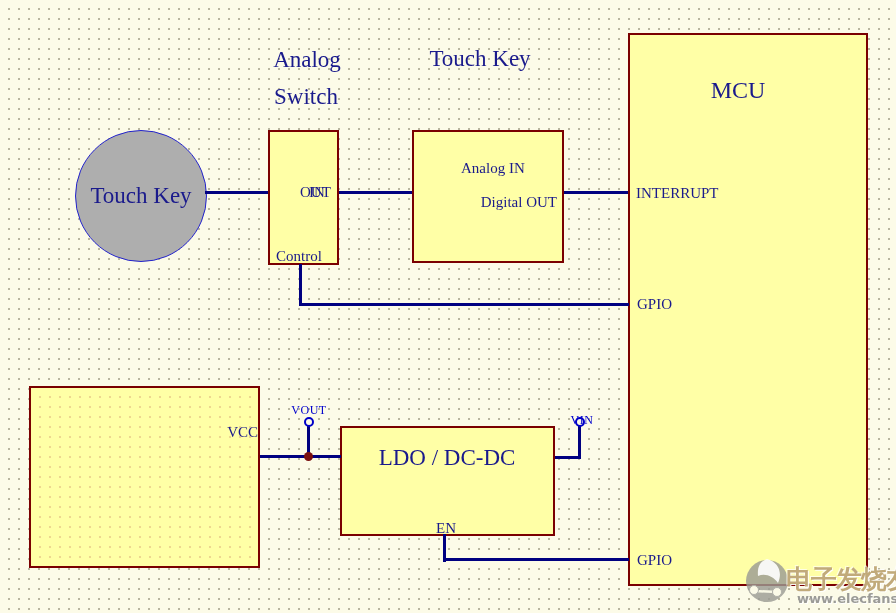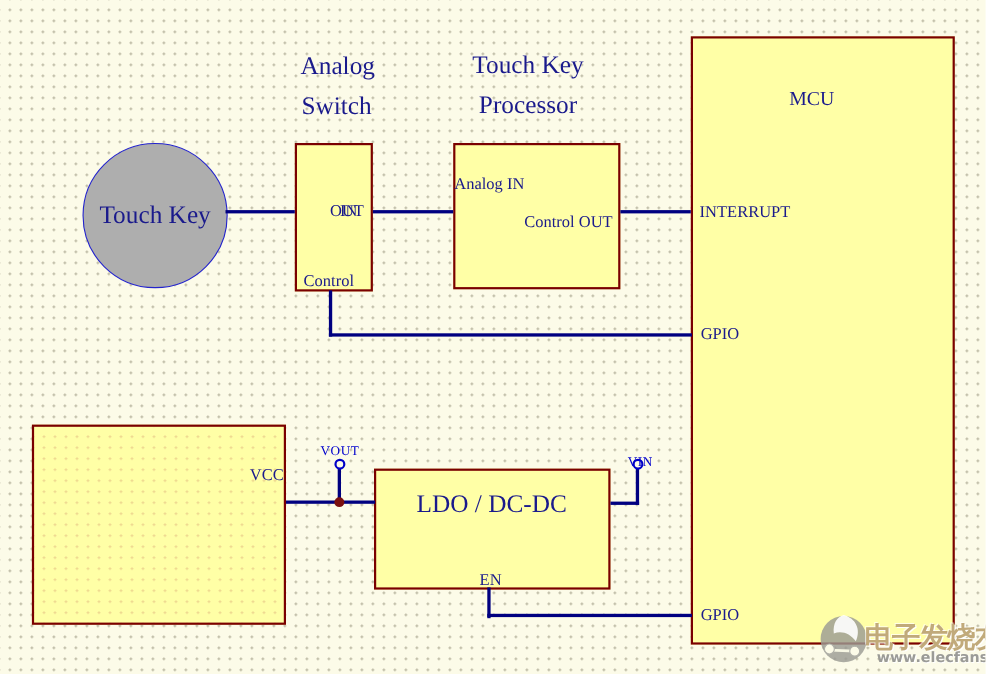--- a/index.html
+++ b/index.html
@@ -36,21 +36,21 @@
   }
   .junction{
     position:absolute; width:9px; height:9px; border-radius:50%; background:#7A1010;
   }
   #touch-key-circle{
     position:absolute; left:75px; top:130px; width:130px; height:130px;
     border-radius:50%; background:#AEAEAE; border:1px solid #2323CC;
     display:flex; align-items:center; justify-content:center;
   }
   #touch-key-circle .node-label{color:#1A1A8C; font-size:23px; white-space:nowrap;}
-  #mcu-title{font-size:18px;}
+  #mcu-title{font-size:24px;}
   #watermark{position:absolute; left:743px; top:555px; width:153px; height:56px;}
   #wm-brand{
     position:absolute; left:786px; top:562px; font-size:26px; font-weight:bold;
     font-family:"DejaVu Sans","Liberation Sans",sans-serif;
     color:rgba(190,165,115,.95);
     text-shadow:1px 1px 0 rgba(255,255,255,.95), -1px -1px 0 rgba(255,255,255,.7);
     letter-spacing:-1px; white-space:nowrap;
   }
   #wm-url{
     position:absolute; left:797px; top:591px; font-size:13px; font-weight:bold;
@@ -86,29 +86,28 @@
   <div class="wire" style="left:443px; top:534px; width:3px; height:28px;"></div>
   <div class="wire" style="left:443px; top:558px; width:186px; height:3px;"></div>
 
   <div class="terminal" style="left:304px; top:417px;"></div>
   <div class="terminal" style="left:575px; top:417px;"></div>
   <div class="junction" style="left:304px; top:452px;"></div>
 
   <div class="title" style="left:307px; top:60px;">Analog</div>
   <div class="title" style="left:306px; top:97px;">Switch</div>
   <div class="title" style="left:480px; top:59px;">Touch Key</div>
-  <div class="title" style="left:480px; top:96px;">Processor</div>
   <div class="title" id="mcu-title" style="left:738px; top:90px;">MCU</div>
   <div class="title" style="left:447px; top:458px;">LDO / DC-DC</div>
 
   <div class="pin" style="left:269px; top:184px;margin-left:40px;">IN</div>
   <div class="pin" style="left:300px; top:184px;">OUT</div>
   <div class="pin" style="left:276px; top:248px;">Control</div>
-  <div class="pin" style="left:413px; top:160px;">Analog IN</div>
-  <div class="pin" style="right:339px; top:194px;">Control OUT</div>
+  <div class="pin" style="left:413px; top:160px;padding-left:48px;">Analog IN</div>
+  <div class="pin" style="right:339px; top:194px;">Digital OUT</div>
   <div class="pin" style="left:636px; top:185px;">INTERRUPT</div>
   <div class="pin" style="left:637px; top:296px;">GPIO</div>
   <div class="pin" style="left:637px; top:552px;">GPIO</div>
   <div class="pin" style="right:638px; top:424px;">VCC</div>
   <div class="pin" style="left:436px; top:520px;">EN</div>
 
   <div class="netlabel" style="left:309px; top:404px;">VOUT</div>
   <div class="netlabel" style="left:582px; top:414px;">VIN</div>
 
   <svg id="watermark" viewBox="0 0 153 56">

